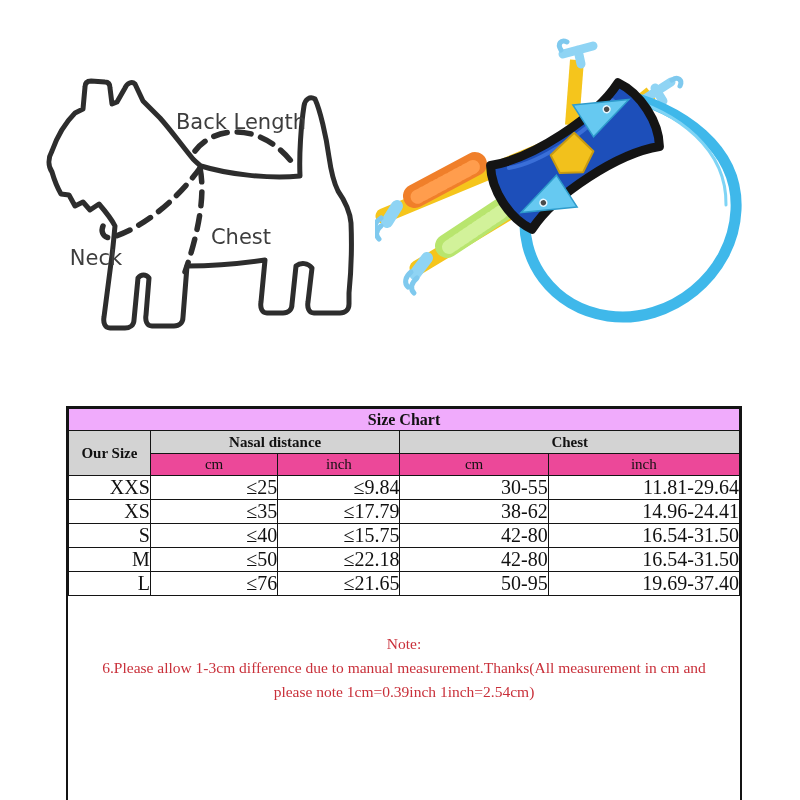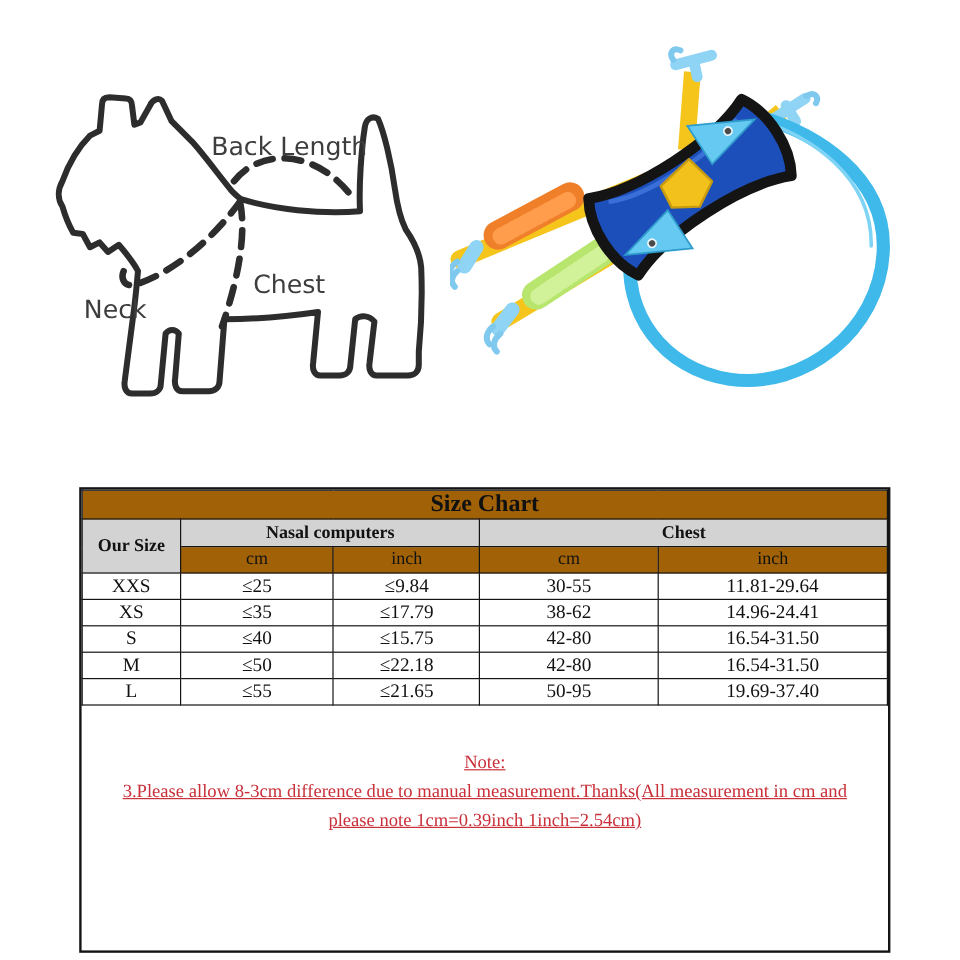--- a/index.html
+++ b/index.html
@@ -9,29 +9,29 @@
   .dog-svg{position:absolute;left:15px;top:25px;width:360px;height:330px;}
   .harness-svg{position:absolute;left:375px;top:20px;width:400px;height:340px;}
   .diagram-label{font-family:"DejaVu Sans",sans-serif;fill:#3d3d3d;font-size:21px;}
   
   .chart-box{position:absolute;left:66px;top:406px;width:672px;border:2px solid #141414;
              background:#ffffff;}
   table.size-chart{width:100%;border-collapse:collapse;table-layout:fixed;}
   table.size-chart th, table.size-chart td{
       border:1.5px solid #141414;text-align:center;vertical-align:middle;
       font-family:"Liberation Serif",serif;color:#111;padding:0;}
-  tr.r-title th{background:#a16207;height:21px;font-size:20px;font-weight:bold;font-family:Liberation Serif, serif;}
+  tr.r-title th{background:#f0abfc;height:21px;font-size:16px;font-weight:bold;font-family:Liberation Serif, serif;}
   tr.r-group th{background:#d3d3d3;height:22px;font-size:15px;font-weight:bold;}
-  tr.r-units th{background:#a16207;height:21px;font-size:15px;font-weight:normal;}
+  tr.r-units th{background:#ec4899;height:21px;font-size:15px;font-weight:normal;}
   th.size-col{background:#d3d3d3;font-size:15px;font-weight:bold;}
-  tr.r-data td{background:#ffffff;height:21px;font-size:16px;}
+  tr.r-data td{background:#ffffff;height:21px;font-size:20px;text-align:right;}
   
   .note-area{min-height:150px;padding:36px 10px 18px 10px;text-align:center;
              color:#c9303a;font-size:15.5px;line-height:1.55;}
-  .note-line{margin:0 6px;text-decoration:underline;}
+  .note-line{margin:0 6px;}
 </style>
 </head>
 <body>
 
 <div class="stage">
 
   <svg class="dog-svg" viewBox="0 0 360 330">
 
     <path d="
       M37,147
@@ -147,21 +147,21 @@
           <col style="width:18.2%">
         <col style="width:22.1%">
           <col style="width:28.5%">
       </colgroup>
       <tbody>
         <tr class="r-title">
           <th colspan="5">Size Chart</th>
         </tr>
         <tr class="r-group">
           <th class="size-col" rowspan="2">Our Size</th>
-          <th colspan="2">Nasal computers</th>
+          <th colspan="2">Nasal distance</th>
           <th colspan="2">Chest</th>
         </tr>
         <tr class="r-units">
           <th>cm</th>
           <th>inch</th>
           <th>cm</th>
           <th>inch</th>
         </tr>
         <tr class="r-data">
           <td>XXS</td>
@@ -186,27 +186,27 @@
         </tr>
         <tr class="r-data">
           <td>M</td>
           <td>≤50</td>
           <td>≤22.18</td>
           <td>42-80</td>
           <td>16.54-31.50</td>
         </tr>
         <tr class="r-data">
           <td>L</td>
-          <td>≤55</td>
+          <td>≤76</td>
           <td>≤21.65</td>
           <td>50-95</td>
           <td>19.69-37.40</td>
         </tr>
       </tbody>
     </table>
 
     <div class="note-area">
       <div class="note-line">Note:</div>
-      <div class="note-line">3.Please allow 8-3cm difference due to manual measurement.Thanks(All measurement in cm and please note 1cm=0.39inch 1inch=2.54cm)</div>
+      <div class="note-line">6.Please allow 1-3cm difference due to manual measurement.Thanks(All measurement in cm and please note 1cm=0.39inch 1inch=2.54cm)</div>
     </div>
   </div>
 
 </div>
 
 </body></html>

